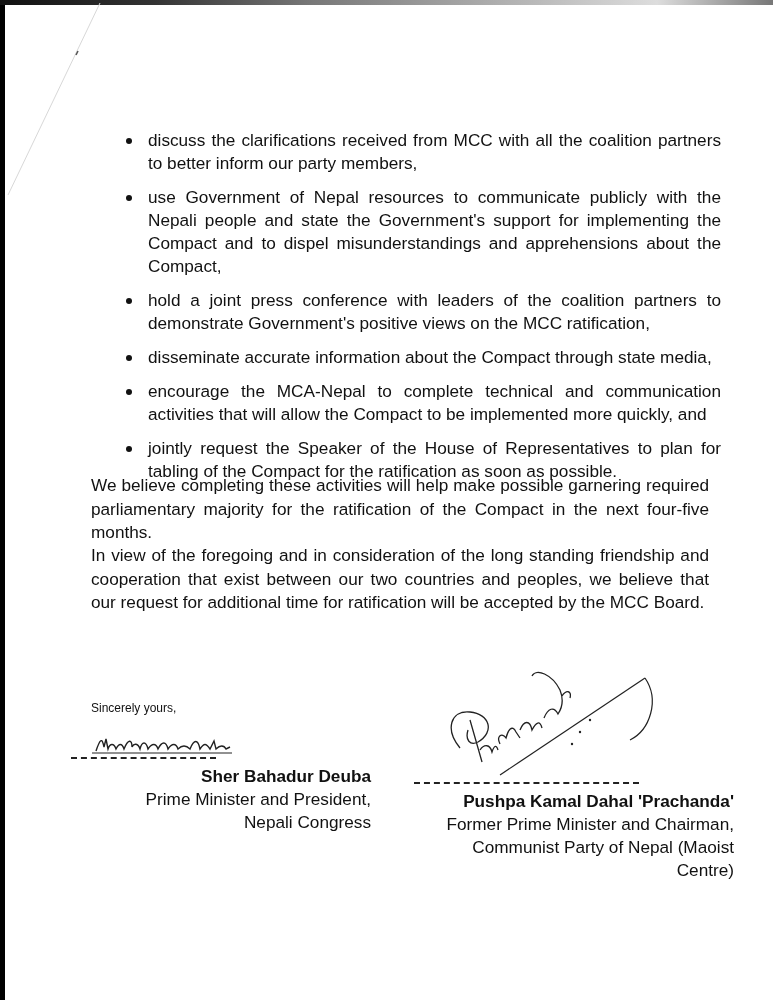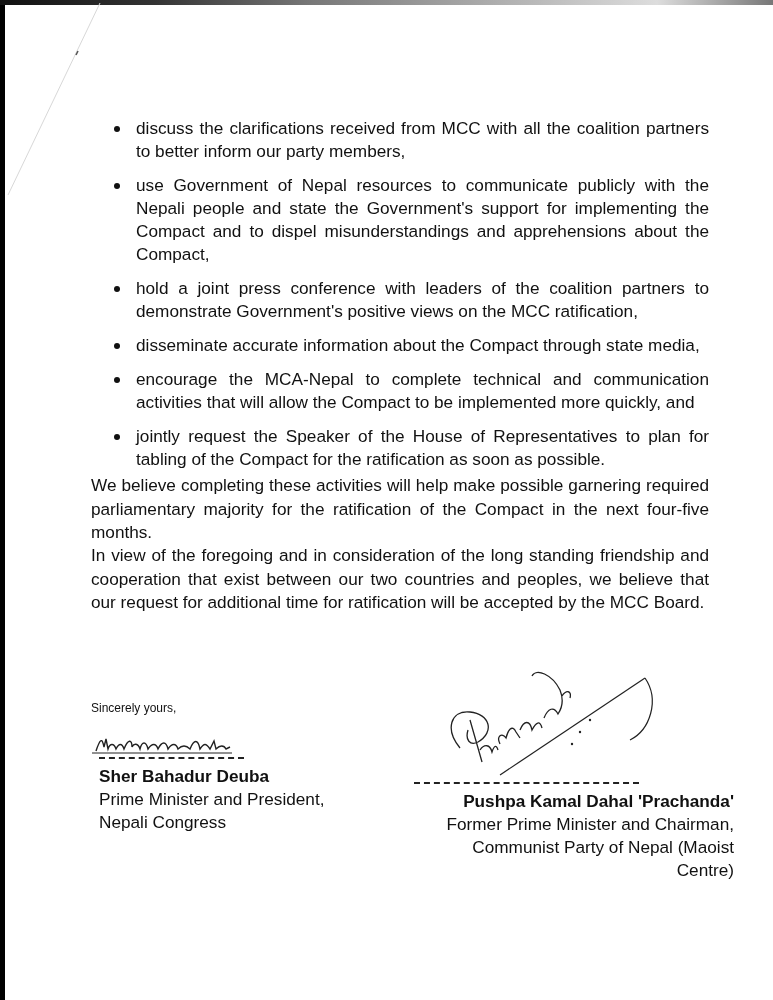--- a/index.html
+++ b/index.html
@@ -37,21 +37,21 @@
       position: absolute;
       left: 0; top: 0;
       width: 773px;
       height: 1000px;
     }
     .bullets {
       position: absolute;
       left: 110px;
       top: 113px;
       width: 595px;
-      margin: 4px;
+      margin: 16px;
       padding: 0;
       list-style: none;
     }
     .bullet-item {
       position: relative;
       padding-left: 22px;
       font-size: 17.2px;
       line-height: 23px;
       text-align: justify;
       margin-bottom: 11px;
@@ -82,21 +82,21 @@
       top: 689px;
       font-size: 12px;
       line-height: 23px;
       margin: 8px;
     }
     .sig-block {
       position: absolute;
       font-size: 17.2px;
       line-height: 23px;
     }
-    .sig-left { left: 99px; top: 737px; width: 300px; }
+    .sig-left { left: 71px; top: 737px; width: 300px; text-align: right; }
     .sig-right { left: 414px; top: 715px; width: 320px; text-align: right; }
     .sig-line {
       border-bottom: 2px dashed #222;
       height: 0;
       margin-bottom: 6px;
     }
     .sig-left .sig-line { width: 145px; margin-top: 20px; }
     .sig-right .sig-line { width: 225px; margin-top: 67px; }
     .sig-name {
       font-weight: bold;

